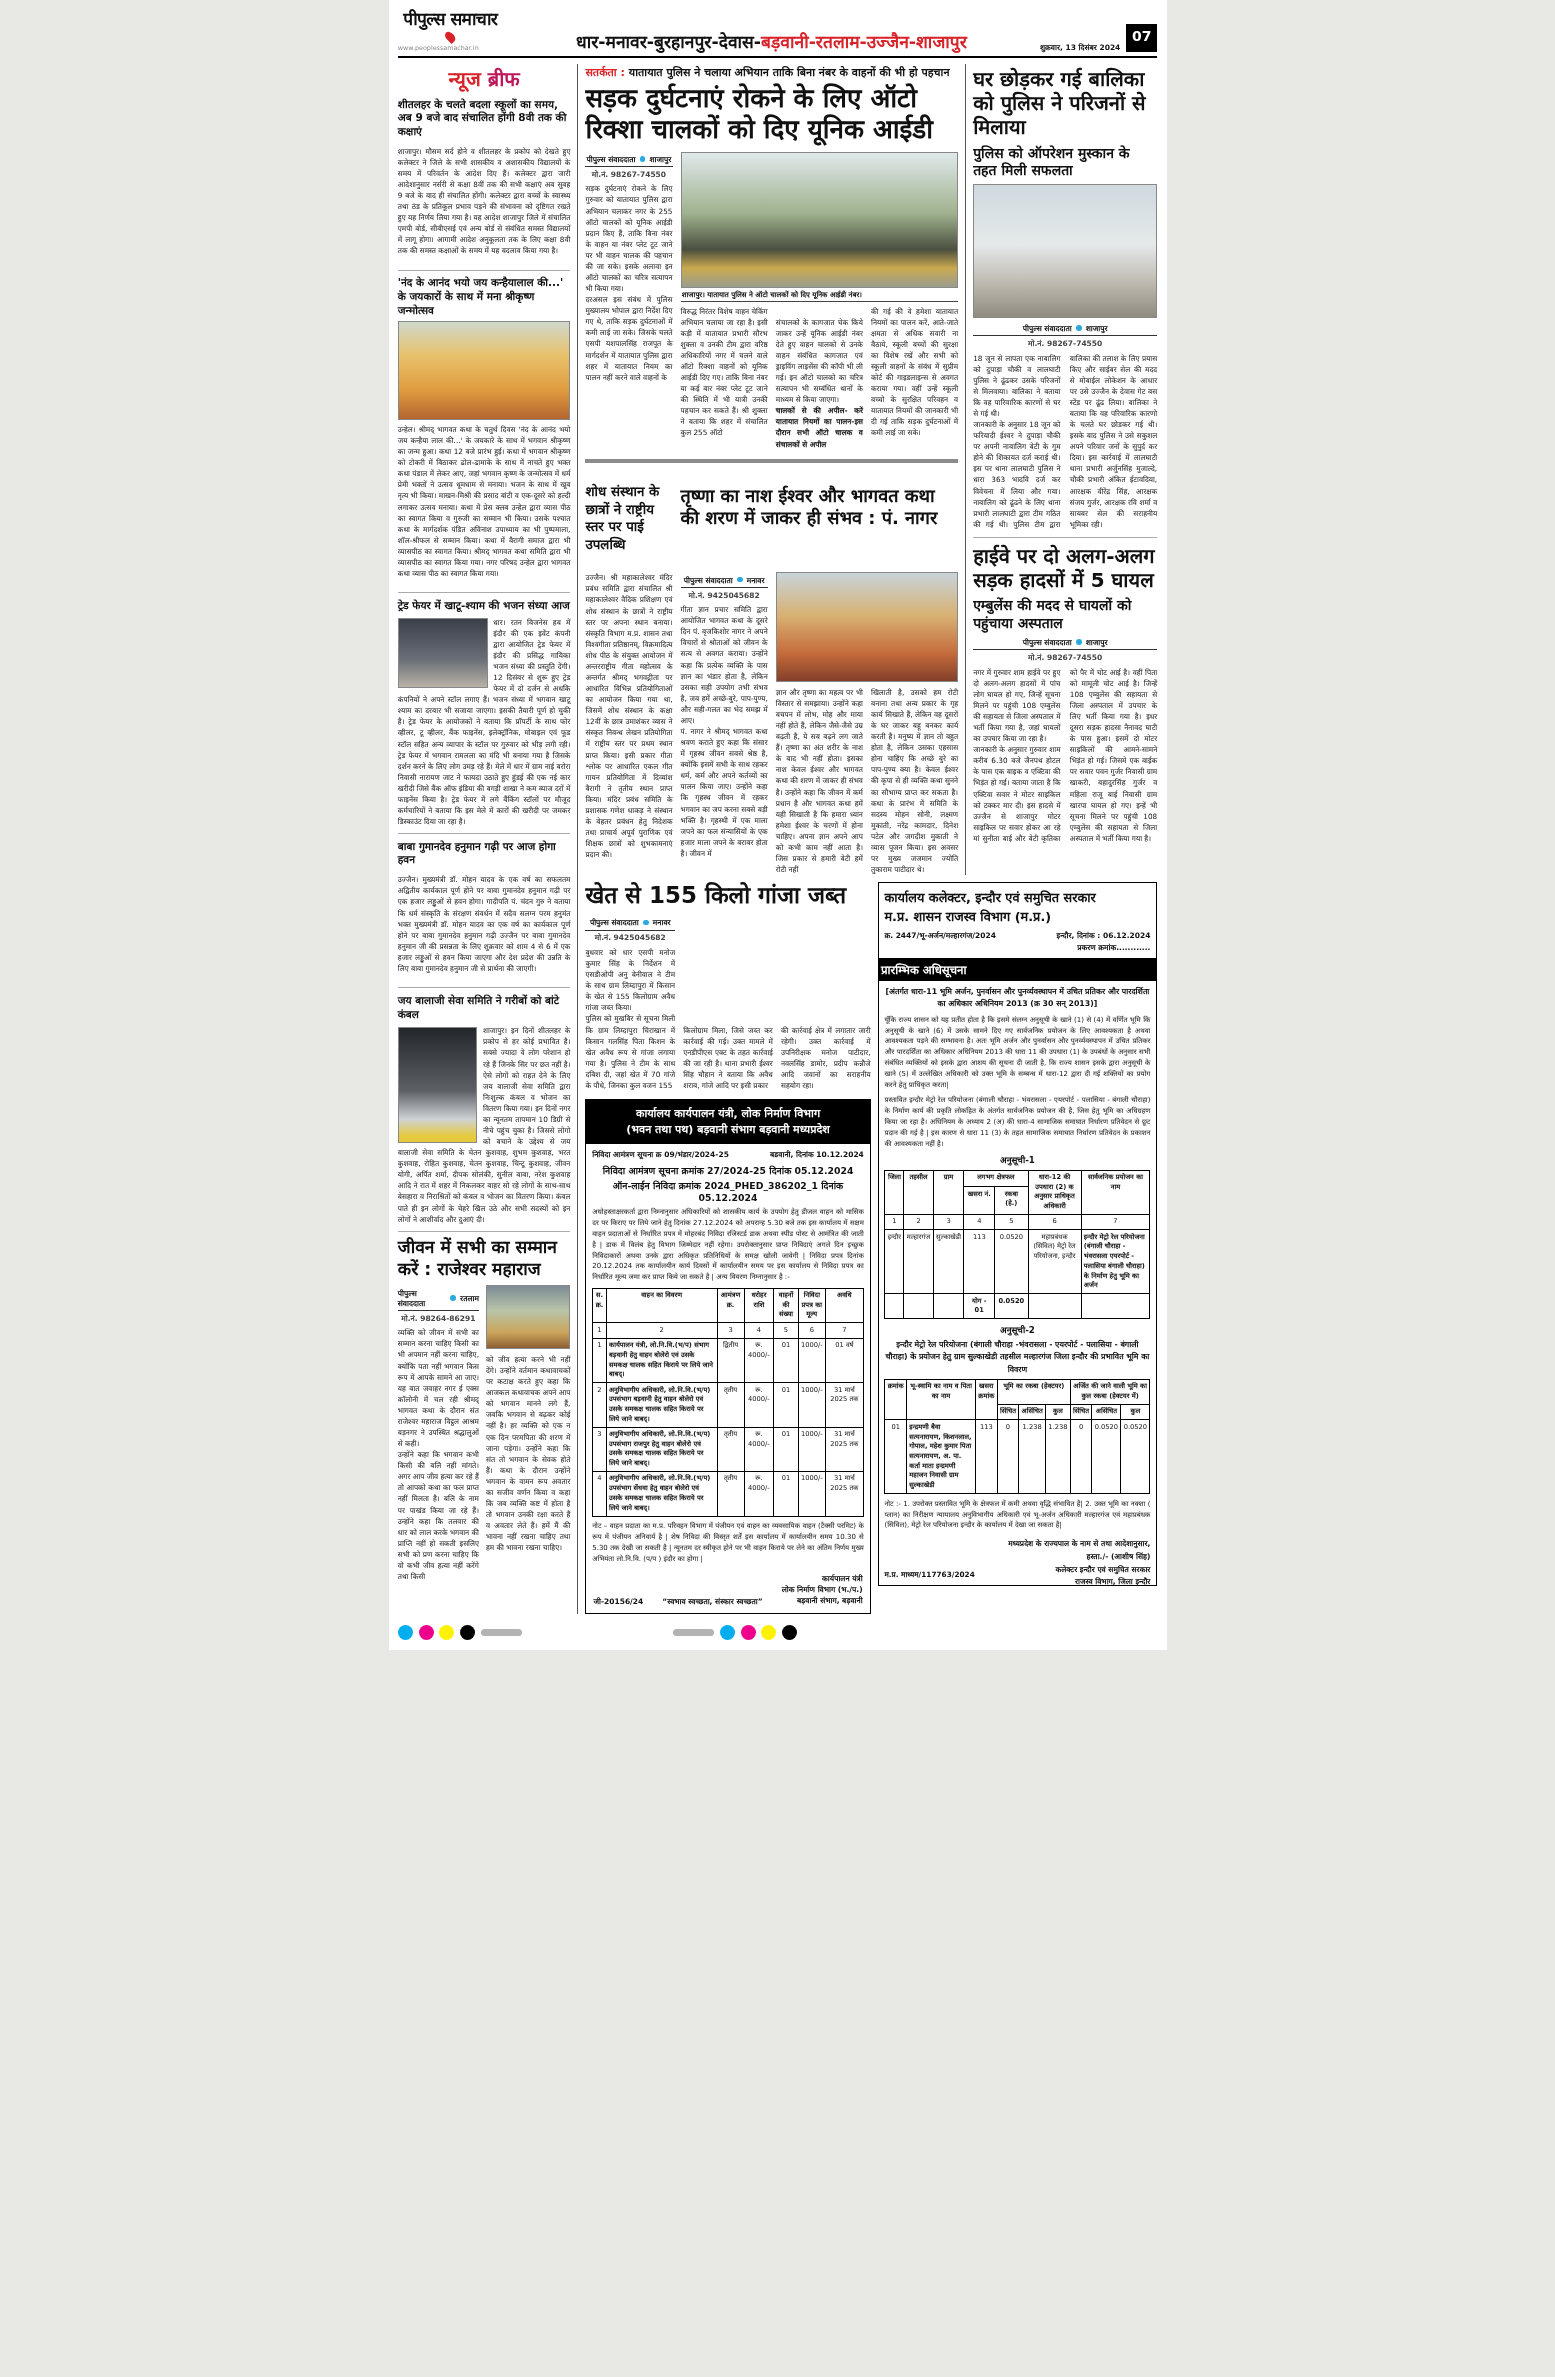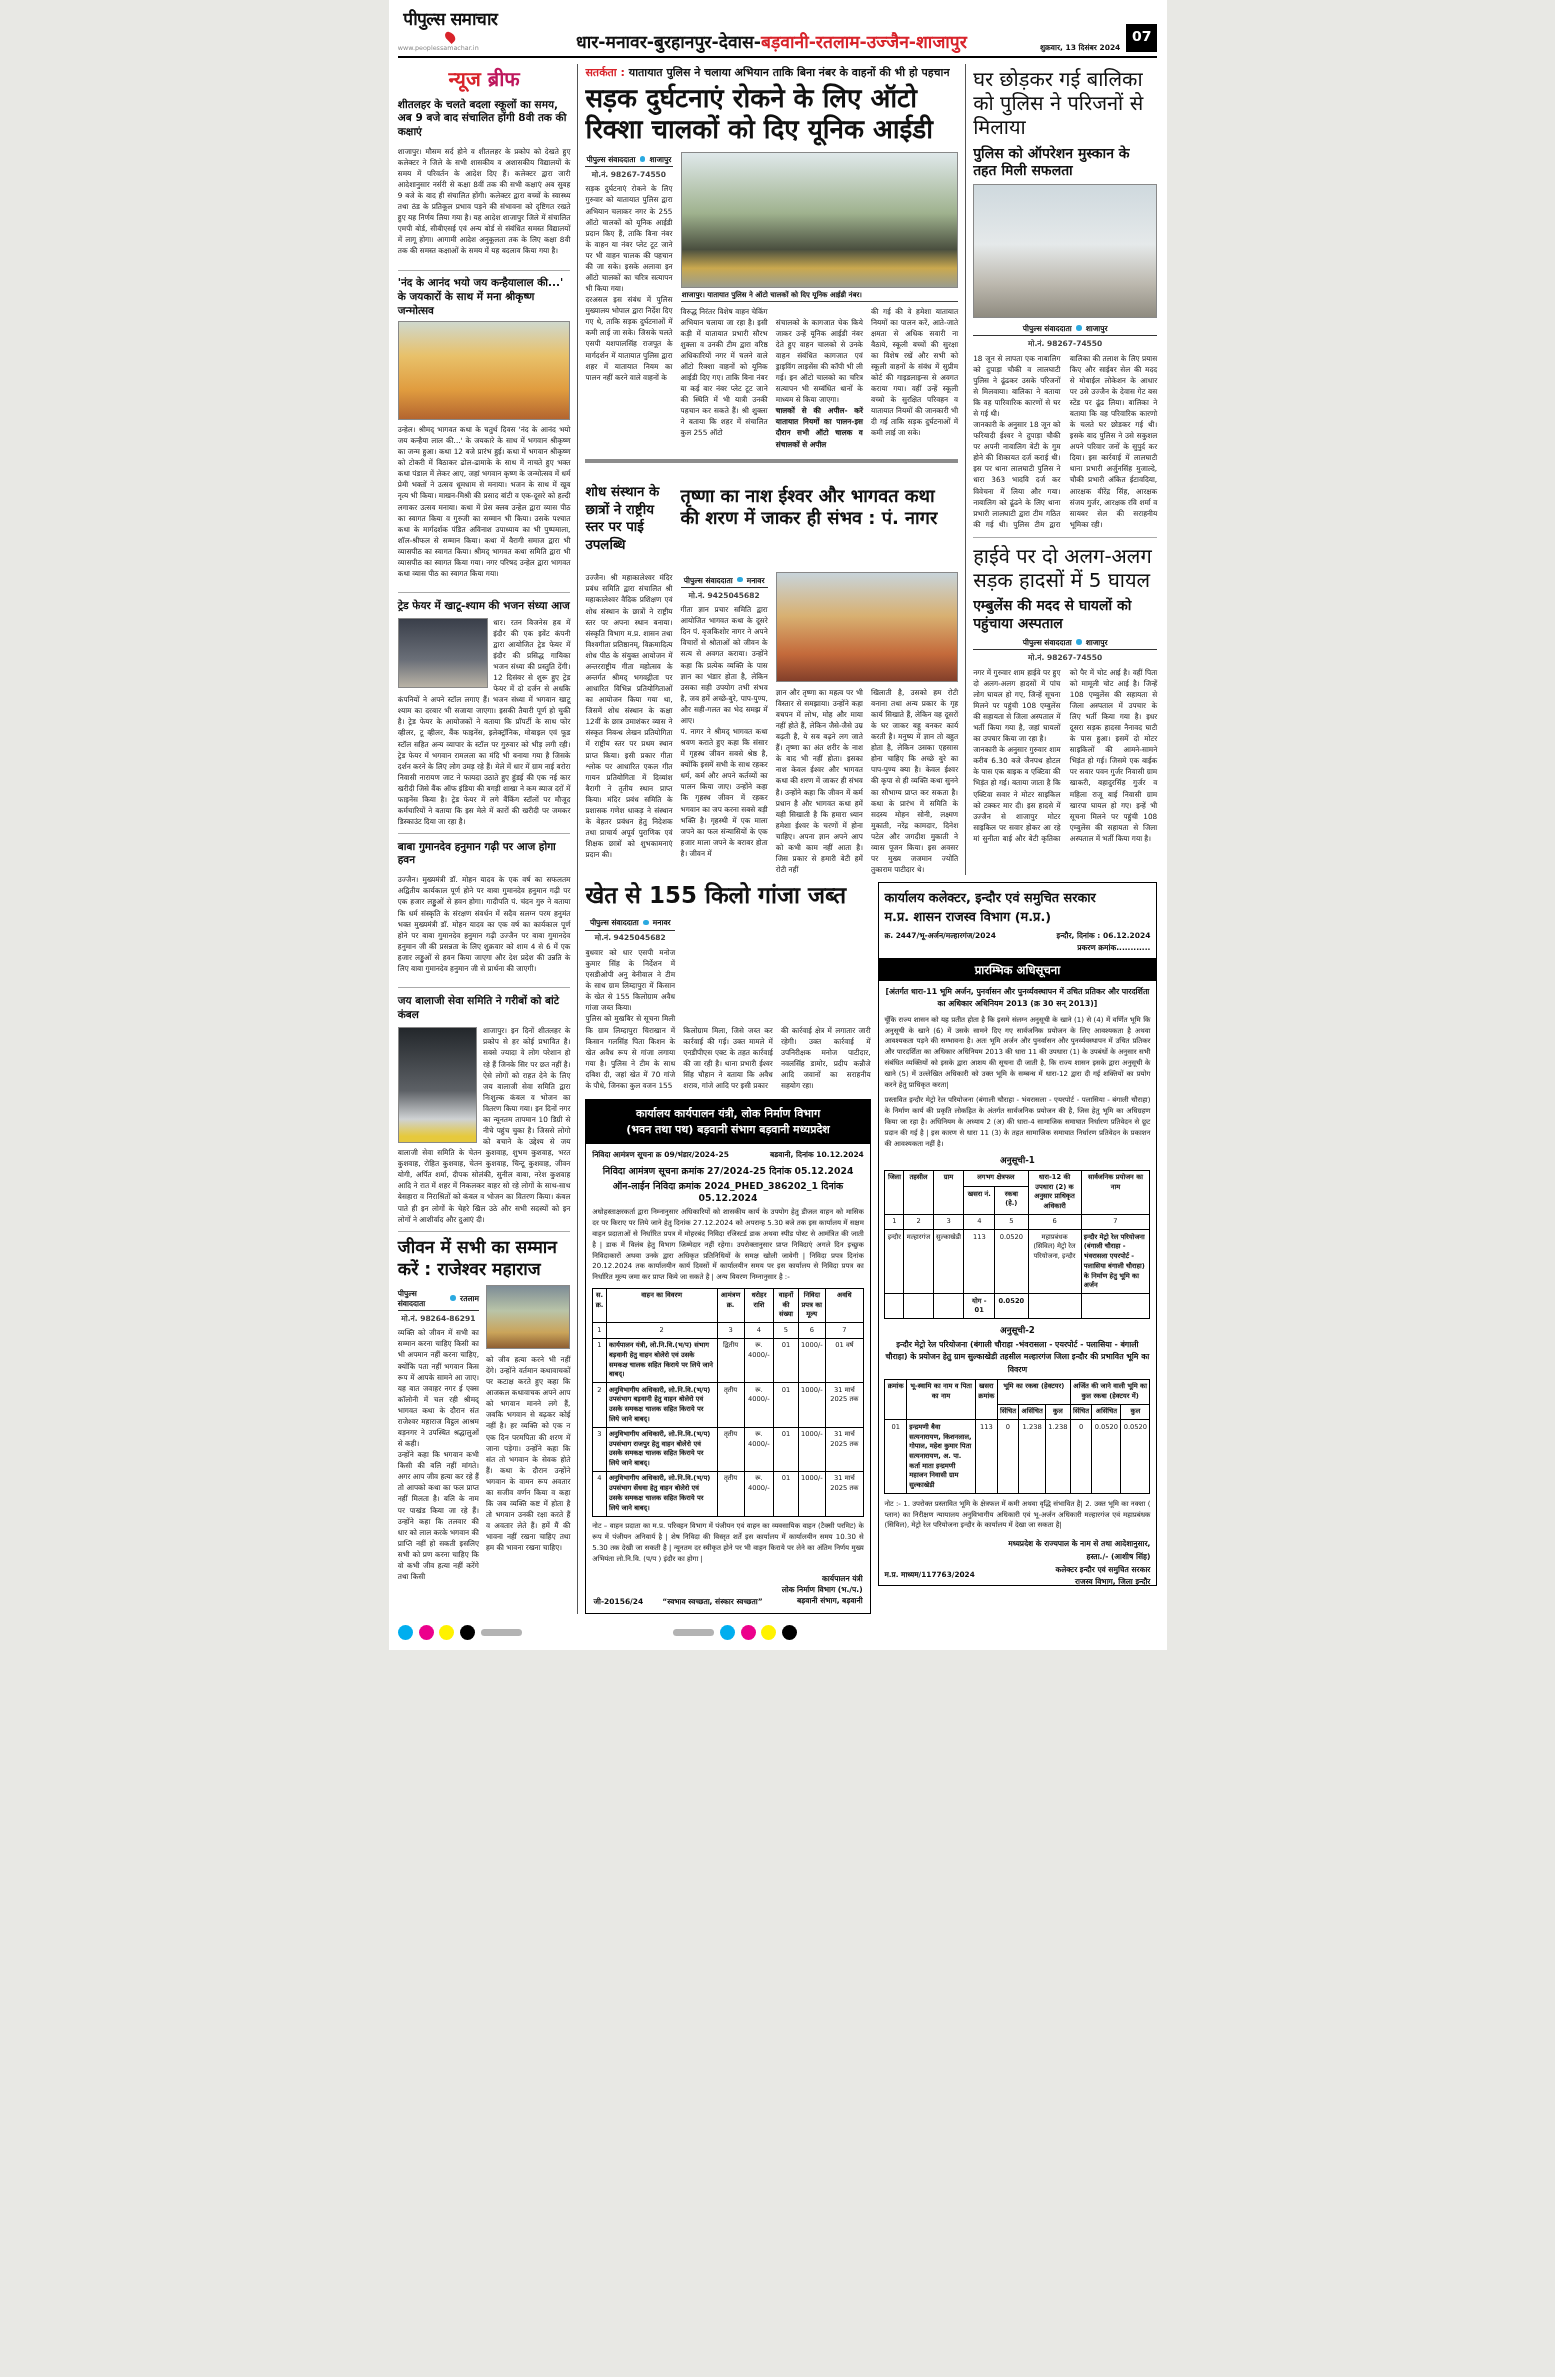--- a/index.html
+++ b/index.html
@@ -24,21 +24,21 @@
   .top-zone { display:flex; gap:7px; }
   .center-top { width:66%; }
   .right-top { width:34%; border-left:0.9px solid #555; padding-left:7px; }
   .bottom-zone { display:flex; gap:7px; margin-top:7px; }
   .center-bottom { width:50.5%; }
   .right-bottom { width:49.5%; }
 
   
   .hl-sm { font-size:10.5px; font-weight:800; line-height:1.3; margin:5.8px 0 4.1px; }
   .hl-md { font-size:14px; font-weight:800; line-height:1.25; margin:2.3px 0 4.6px; }
-  .hl-lg { font-size:20px; font-weight:400; line-height:1.2; margin:3.5px 0 5.8px; }
+  .hl-lg { font-size:20px; font-weight:700; line-height:1.2; margin:3.5px 0 5.8px; }
   .body-txt { font-size:7.3px; line-height:1.52; text-align:justify; white-space:pre-line; }
   .two-col { column-count:2; column-gap:9.3px; }
   .byline { display:flex; align-items:center; justify-content:center; gap:4.1px; font-weight:700; font-size:7.5px; border-bottom:0.9px solid #333; padding-bottom:2.3px; margin:2.3px 0 1.7px; }
   .byline .dot { width:5.8px; height:5.8px; border-radius:50%; background:#2aa9e0; flex:0 0 auto; }
   .phone { text-align:center; font-size:7.5px; font-weight:700; color:#444; margin-bottom:4.6px; }
   .photo { border:0.6px solid #888; position:relative; width:100%; }
   .caption { font-size:7px; font-weight:700; padding:2.3px 1.2px; border-bottom:1.5px solid #444; margin-bottom:3.5px; }
   .art { border-bottom:0.6px solid #aaa; padding-bottom:5.8px; margin-bottom:5.8px; }
   .art:last-child { border-bottom:none; }
 
@@ -92,21 +92,21 @@
   table.ntable th, table.ntable td { border:0.9px solid #000; padding:2.3px 2.3px; text-align:center; vertical-align:top; line-height:1.45; }
   table.ntable th { font-weight:800; }
   .td-left { text-align:left !important;font-weight:bold; }
   .notice-foot { display:flex; justify-content:space-between; align-items:flex-end; font-weight:700; font-size:7.5px; padding:3.5px 1.2px 1.2px; }
   .sig-right { text-align:right; font-weight:800; line-height:1.5; }
 
   .col-notice { border:1.5px solid #000; padding:4.6px 5.8px 5.8px; }
   .cn-title { font-weight:800; font-size:12.8px; line-height:1.5; }
   .cn-refrow { display:flex; justify-content:space-between; font-weight:700; font-size:7.5px; margin-top:3.5px; }
   .cn-right { text-align:right; line-height:1.6; }
-  .black-band { background:#000; color:#fff; text-align:center; font-weight:800; font-size:11.6px; padding:4.1px 2.3px; margin:4.6px -5.8px; }
+  .black-band { background:#000; color:#fff; text-align:left; font-weight:800; font-size:11.6px; padding:4.1px 2.3px; margin:4.6px -5.8px; }
   .cn-sub { text-align:center; font-weight:800; font-size:7.8px; line-height:1.55; margin:3.5px 0; }
   .cn-schedule-title { text-align:center; font-weight:800; font-size:8.7px; margin:4.6px 0 1.2px; }
   .cn-note { font-size:7px; line-height:1.55; text-align:justify; margin-top:4.6px; }
   .cn-sign { text-align:right; font-weight:800; font-size:7.5px; line-height:1.7; margin-top:5.8px; }
   .cn-press { font-weight:700; font-size:7.3px; margin-top:-20px; }
 
   
   .print-marks { display:flex; align-items:center; margin-top:10.5px; gap:151px; }
   .marks-group { display:flex; align-items:center; gap:5.8px; }
   .mark-dot { width:15px; height:15px; border-radius:50%; }

